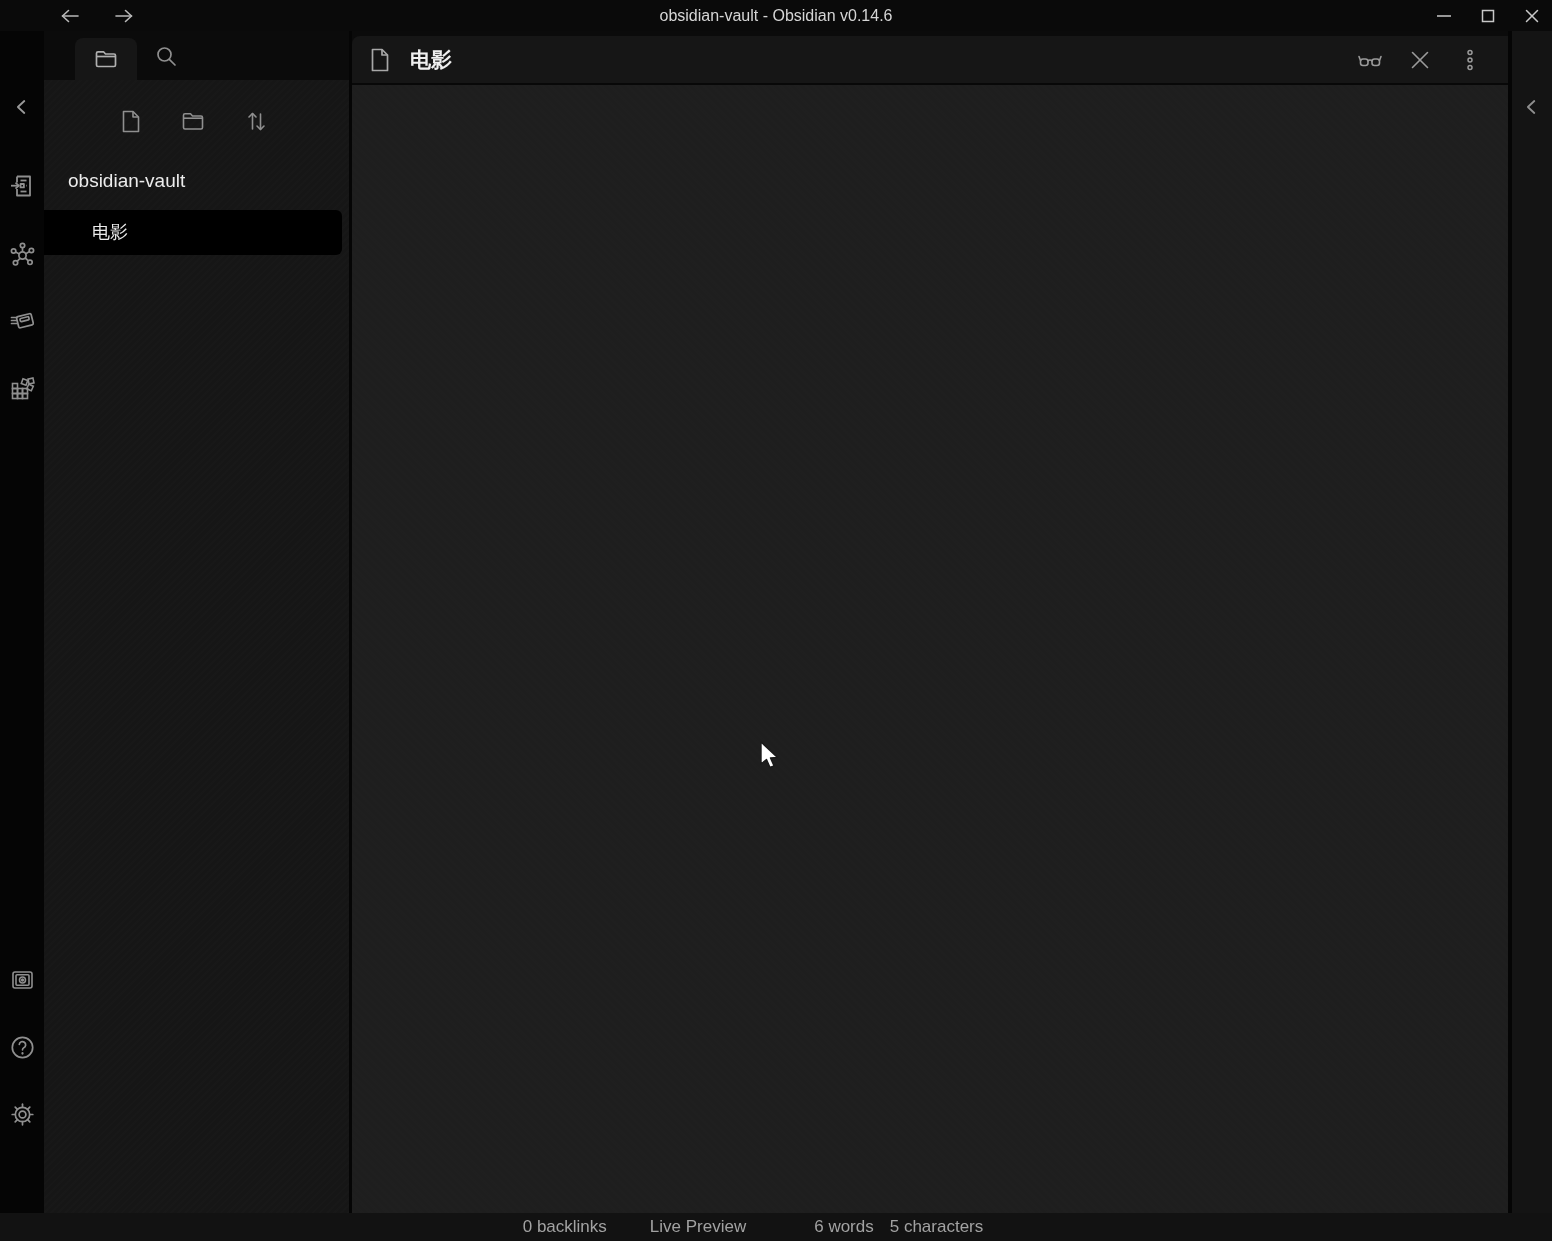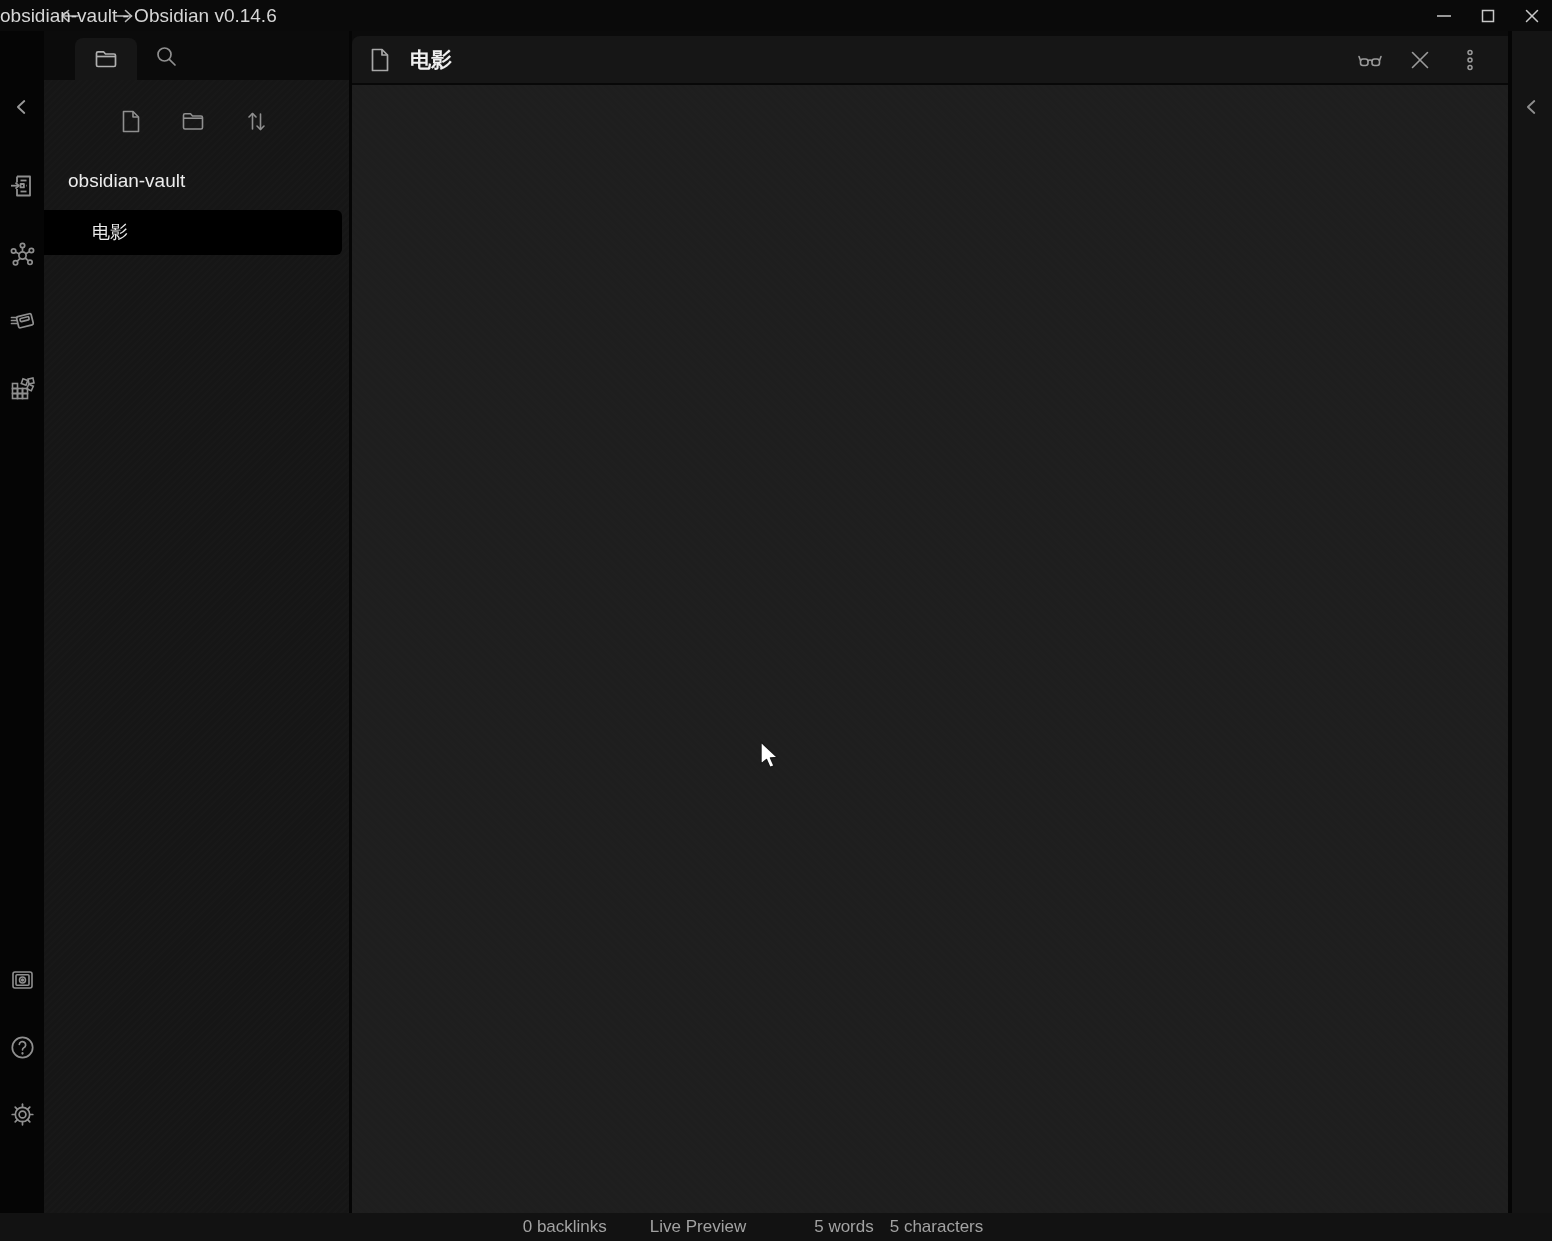--- a/index.html
+++ b/index.html
@@ -6,22 +6,22 @@
   html,body { width:1552px; height:1241px; overflow:hidden; background:#000; }
   body { font-family:"Liberation Sans","DejaVu Sans",sans-serif; position:relative; }
 
   .icon-btn { display:flex; align-items:center; justify-content:center; cursor:pointer; }
   svg { display:block; }
 
   
   .titlebar { position:absolute; top:0; left:0; width:1552px; height:31px; background:#0a0a0a; z-index:30; }
   .nav-arrows { position:absolute; left:56px; top:0; height:31px; display:flex; align-items:center; gap:26px; }
   .nav-arrows .icon-btn { width:28px; height:28px; }
-  .win-title { position:absolute; left:0; right:0; top:0; height:31px; line-height:31px; 
-               color:#d6d6d6; font-size:19px; pointer-events:none; }
+  .win-title { position:absolute; left:0; right:0; top:0; height:31px; line-height:31px; text-align:center;
+               color:#d6d6d6; font-size:16px; pointer-events:none; }
   .win-controls { position:absolute; right:6px; top:0; height:31px; display:flex; align-items:center; gap:16px; }
   .win-controls .icon-btn { width:28px; height:28px; }
 
   
   .workspace { position:absolute; top:31px; left:0; width:1552px; height:1182px; background:#0b0b0b; }
 
   
   .ribbon { position:absolute; left:0; top:0; width:44px; height:100%; background:#050505; }
   .ribbon .icon-btn { position:absolute; left:8px; width:28px; height:28px; }
 
@@ -342,21 +342,21 @@
           </svg>
       </span>
     </div>
   </div>
 
 </div>
 
 <div class="statusbar">
   <span class="sb-item sb-backlinks">0 backlinks</span>
   <span class="sb-item sb-mode">Live Preview</span>
-  <span class="sb-item sb-words">5 words</span>
+  <span class="sb-item sb-words">6 words</span>
   <span class="sb-item">5 characters</span>
 </div>
 
 <div class="cursor">
   <svg width="28" height="32" viewBox="0 0 28 32">
     <path d="M4 2 L4 24 L9.5 19.5 L13 27.5 L17 25.8 L13.5 18 L20.5 17.5 Z" fill="#ffffff" stroke="#1a1a1a" stroke-width="1.4" stroke-linejoin="round"></path>
   </svg>
 </div>
 
 </body></html>

